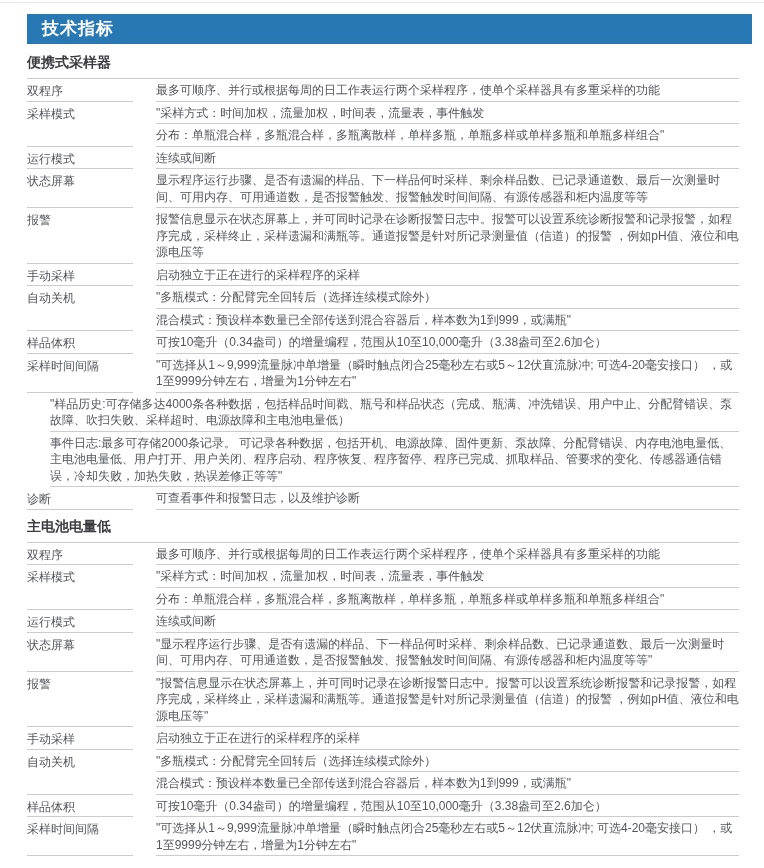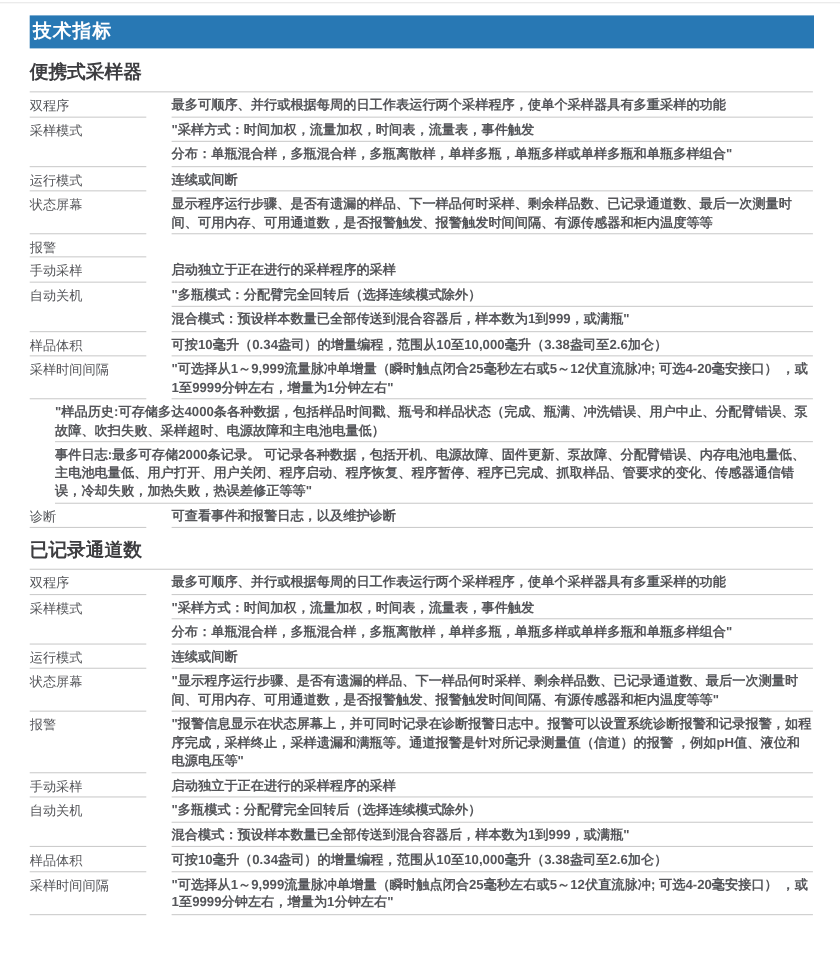--- a/index.html
+++ b/index.html
@@ -21,30 +21,30 @@
     margin: 11px 18px 0 27px;
     width: 719px;
   }
   .title-bar {
     background: var(--accent, #2878b4);
     color: #ffffff;
     font-size: 17px;
     font-weight: bold;
     height: 30px;
     line-height: 30px;
-    padding-left: 3px;
+    padding-left: 15px;
     width: 710px;
     letter-spacing: 1px;
   }
   .spec {
     width: 712px;
     margin-top: 2px;
   }
   .section-title {
-    font-size: 17px;
+    font-size: 14px;
     font-weight: bold;
     color: #3d3d40;
     padding: 8px 0 6px 0;
     border-bottom: 1px solid var(--rule, #cccccc);
     width: 712px;
   }
   .row {
     display: flex;
     align-items: stretch;
     width: 712px;
@@ -58,21 +58,20 @@
     color: var(--ink, #55565a);
     line-height: 16px;
   }
   .cell-gap {
     flex: none;
     width: 23px;
   }
   .cell-values {
     flex: 1;
     min-width: 0;
-    font-weight: bold;
   }
   .value-para {
     font-size: 12px;
     color: var(--ink, #55565a);
     line-height: 16.5px;
     padding: 3px 0 2px 0;
     border-bottom: 1px solid var(--rule, #cccccc);
     word-break: break-all;
   }
 </style>
@@ -110,20 +109,23 @@
       <div class="row">
         <div class="cell-label">状态屏幕</div>
         <div class="cell-gap"></div>
         <div class="cell-values">
           <div class="value-para">显示程序运行步骤、是否有遗漏的样品、下一样品何时采样、剩余样品数、已记录通道数、最后一次测量时间、可用内存、可用通道数，是否报警触发、报警触发时间间隔、有源传感器和柜内温度等等</div>
         </div>
       </div>
       <div class="row">
         <div class="cell-label">报警</div>
         <div class="cell-gap"></div>
+        <div class="cell-values">
+          <div class="value-para">报警信息显示在状态屏幕上，并可同时记录在诊断报警日志中。报警可以设置系统诊断报警和记录报警，如程序完成，采样终止，采样遗漏和满瓶等。通道报警是针对所记录测量值（信道）的报警 ，例如pH值、液位和电源电压等</div>
+        </div>
       </div>
       <div class="row">
         <div class="cell-label">手动采样</div>
         <div class="cell-gap"></div>
         <div class="cell-values">
           <div class="value-para">启动独立于正在进行的采样程序的采样</div>
         </div>
       </div>
       <div class="row">
         <div class="cell-label">自动关机</div>
@@ -154,21 +156,21 @@
           <div class="value-para">事件日志:最多可存储2000条记录。 可记录各种数据，包括开机、电源故障、固件更新、泵故障、分配臂错误、内存电池电量低、主电池电量低、用户打开、用户关闭、程序启动、程序恢复、程序暂停、程序已完成、抓取样品、管要求的变化、传感器通信错误，冷却失败，加热失败，热误差修正等等"</div>
         </div>
       </div>
       <div class="row">
         <div class="cell-label">诊断</div>
         <div class="cell-gap"></div>
         <div class="cell-values">
           <div class="value-para">可查看事件和报警日志，以及维护诊断</div>
         </div>
       </div>
-      <div class="section-title">已记录通道数</div>
+      <div class="section-title">主电池电量低</div>
       <div class="row">
         <div class="cell-label">双程序</div>
         <div class="cell-gap"></div>
         <div class="cell-values">
           <div class="value-para">最多可顺序、并行或根据每周的日工作表运行两个采样程序，使单个采样器具有多重采样的功能</div>
         </div>
       </div>
       <div class="row">
         <div class="cell-label">采样模式</div>
         <div class="cell-gap"></div>

